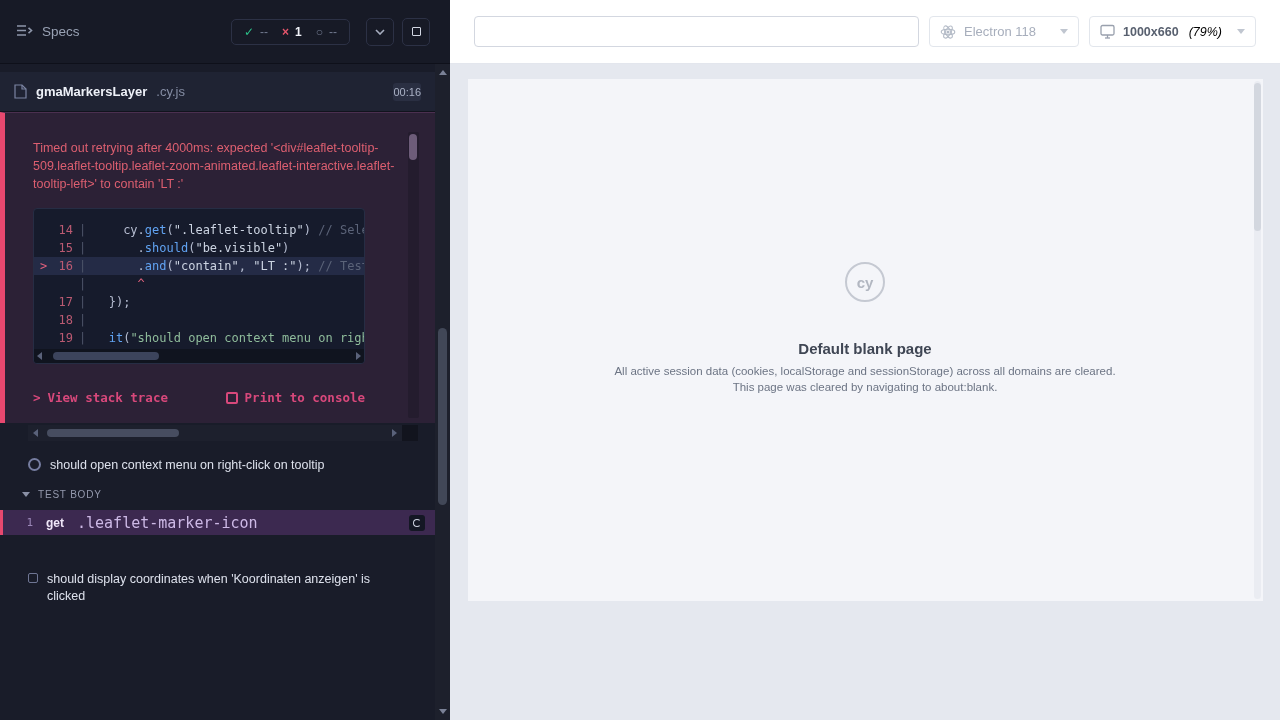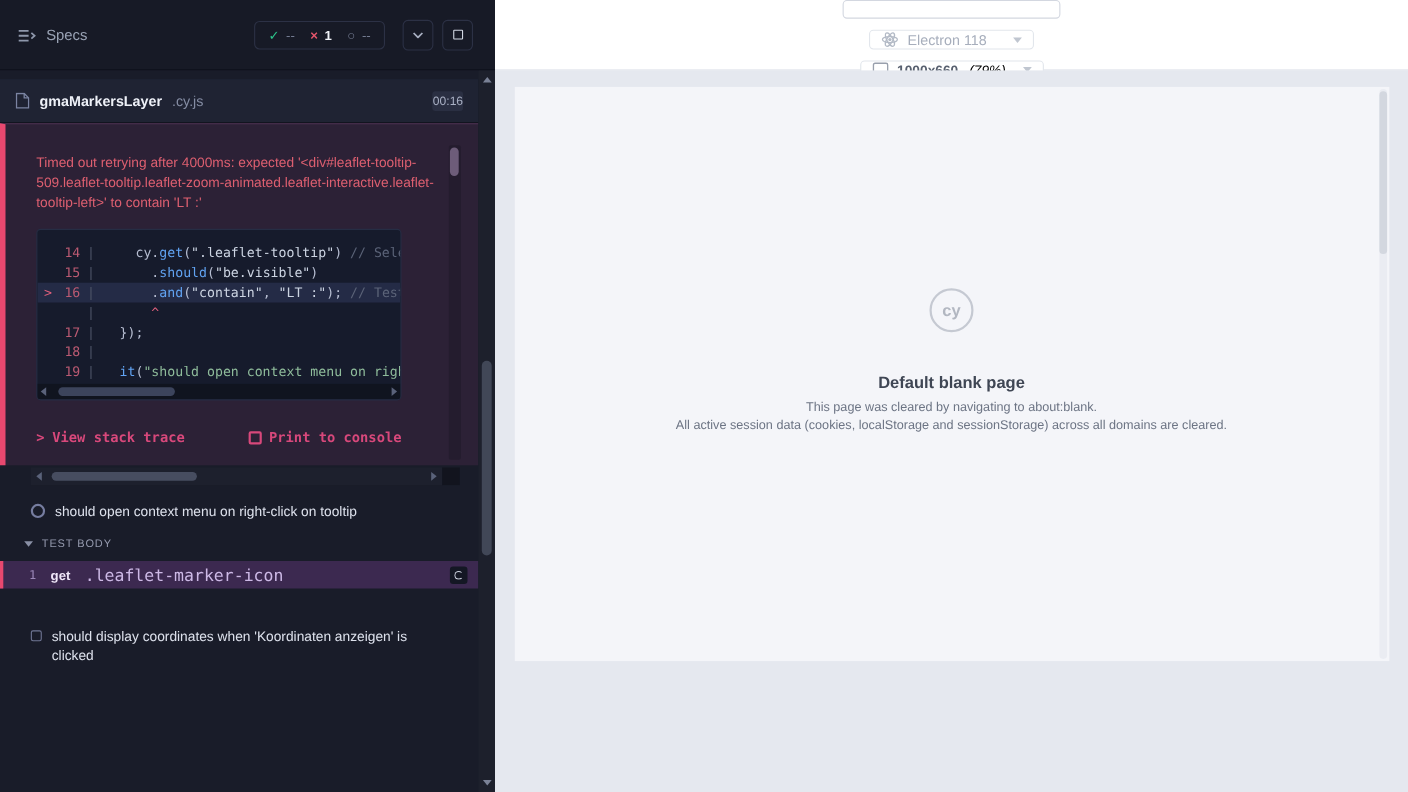--- a/index.html
+++ b/index.html
@@ -6,21 +6,21 @@
   html,body { width:1280px; height:720px; overflow:hidden; }
   body { font-family:"Liberation Sans","DejaVu Sans",sans-serif; background:#e5e8ef; }
   .mono { font-family:"DejaVu Sans Mono","Liberation Mono",monospace; }
   .screen { position:relative; width:1280px; height:720px; display:flex; }
 
   
   .sidebar { width:450px; height:720px; background:#191c29; position:relative; flex-shrink:0; }
 
   .controls-bar { height:64px; background:#171a26; border-bottom:1px solid #0e101a;
     display:flex; align-items:center; justify-content:space-between; padding:0 20px 0 16px; }
-  .specs-toggle { display:flex; align-items:flex-end; gap:9px; color:#99a2b4; font-size:13.5px; cursor:pointer; }
+  .specs-toggle { display:flex; align-items:flex-start; gap:9px; color:#99a2b4; font-size:13.5px; cursor:pointer; }
   .controls-right { display:flex; align-items:center; gap:8px; }
   .stats-group { display:flex; align-items:center; gap:14px; border:1px solid #2c3145; border-radius:5px; padding:5px 12px; margin-right:8px; }
   .stat { display:flex; align-items:center; gap:6px; font-size:12px; color:#737b91; }
   .stat .s-icon { font-size:12px; }
   .stat-pass .s-icon { color:#2cc38a; }
   .stat-fail .s-icon { color:#e4556b; font-weight:bold; }
   .stat-fail .s-val { color:#f1f3f9; font-weight:bold; }
   .stat-pend .s-icon { color:#737b91; }
   .icon-btn { width:28px; height:28px; border:1px solid #2c3145; border-radius:5px; background:transparent;
     display:flex; align-items:center; justify-content:center; cursor:pointer; }
@@ -100,21 +100,21 @@
 
   
   .sidebar-vscroll { position:absolute; top:64px; right:0; bottom:0; width:15px; background:#1d202c; }
   .vs-arrow { position:absolute; left:0; width:15px; height:15px; display:flex; align-items:center; justify-content:center; cursor:pointer; }
   .vs-arrow.top { top:1px; } .vs-arrow.bottom { bottom:1px; }
   .vs-thumb { position:absolute; left:3px; width:9px; top:264px; height:177px; background:#414757; border-radius:5px; cursor:pointer; }
 
   
   .main { flex:1; display:flex; flex-direction:column; min-width:0; }
   .aut-header { height:64px; background:#ffffff; border-bottom:1px solid #e3e6ed;
-    display:flex; align-items:center; padding:0 24px; gap:10px;flex-direction:column; }
+    display:flex; align-items:center; padding:0 24px; gap:10px; }
   .url-input { flex:1; max-width:461px; height:31px; border:1px solid #d3d7e0; border-radius:4px; background:#fff;
     outline:none; padding:0 10px; font-size:13px; color:#374151; font-family:"Liberation Sans","DejaVu Sans",sans-serif; }
   .select-btn { height:31px; border:1px solid #e2e6ec; border-radius:4px; background:#fff;
     display:flex; align-items:center; padding:0 10px; gap:8px; cursor:pointer; }
   .browser-select { width:150px; color:#a7aebc; font-size:13px; }
   .viewport-select { width:167px; font-size:12.5px; }
   .vp-size { color:#58606f; font-weight:bold; }
   .vp-scale { color:#000000; margin-left:2px;font-style:italic; }
   .chev-gray { width:0; height:0; border-left:4px solid transparent; border-right:4px solid transparent;
     border-top:5px solid #c0c6d0; margin-left:auto; }
@@ -294,22 +294,22 @@
       </div>
     </header>
 
     <div class="aut-area">
       <div class="aut-iframe">
         <div class="aut-content">
           <div class="cy-logo">
             <span>cy</span>
           </div>
           <div class="aut-title">Default blank page</div>
+          <div class="aut-line">All active session data (cookies, localStorage and sessionStorage) across all domains are cleared.</div>
           <div class="aut-line">This page was cleared by navigating to about:blank.</div>
-          <div class="aut-line">All active session data (cookies, localStorage and sessionStorage) across all domains are cleared.</div>
         </div>
         <div class="iframe-scrollbar">
           <span class="vthumb"></span>
         </div>
       </div>
     </div>
   </main>
 
 </div>
 

